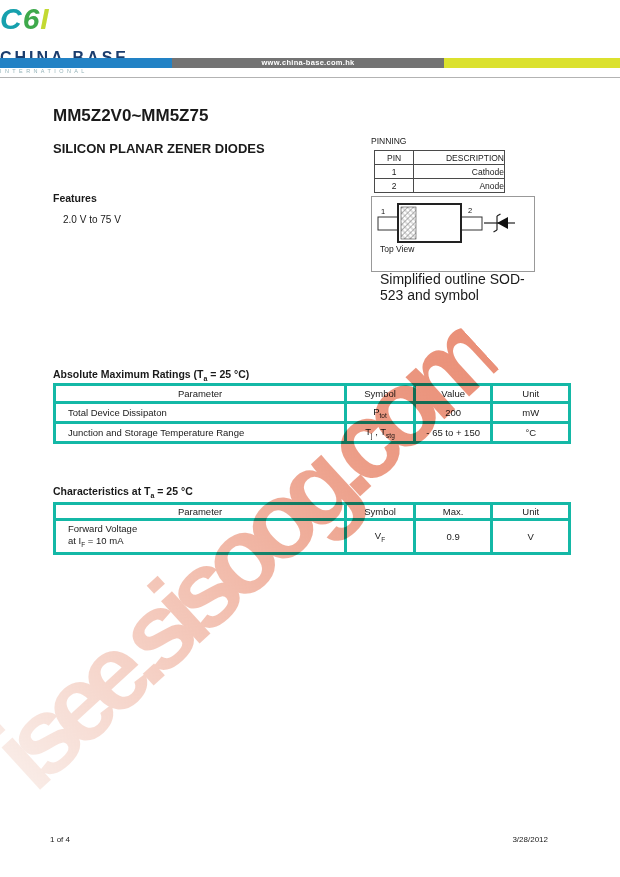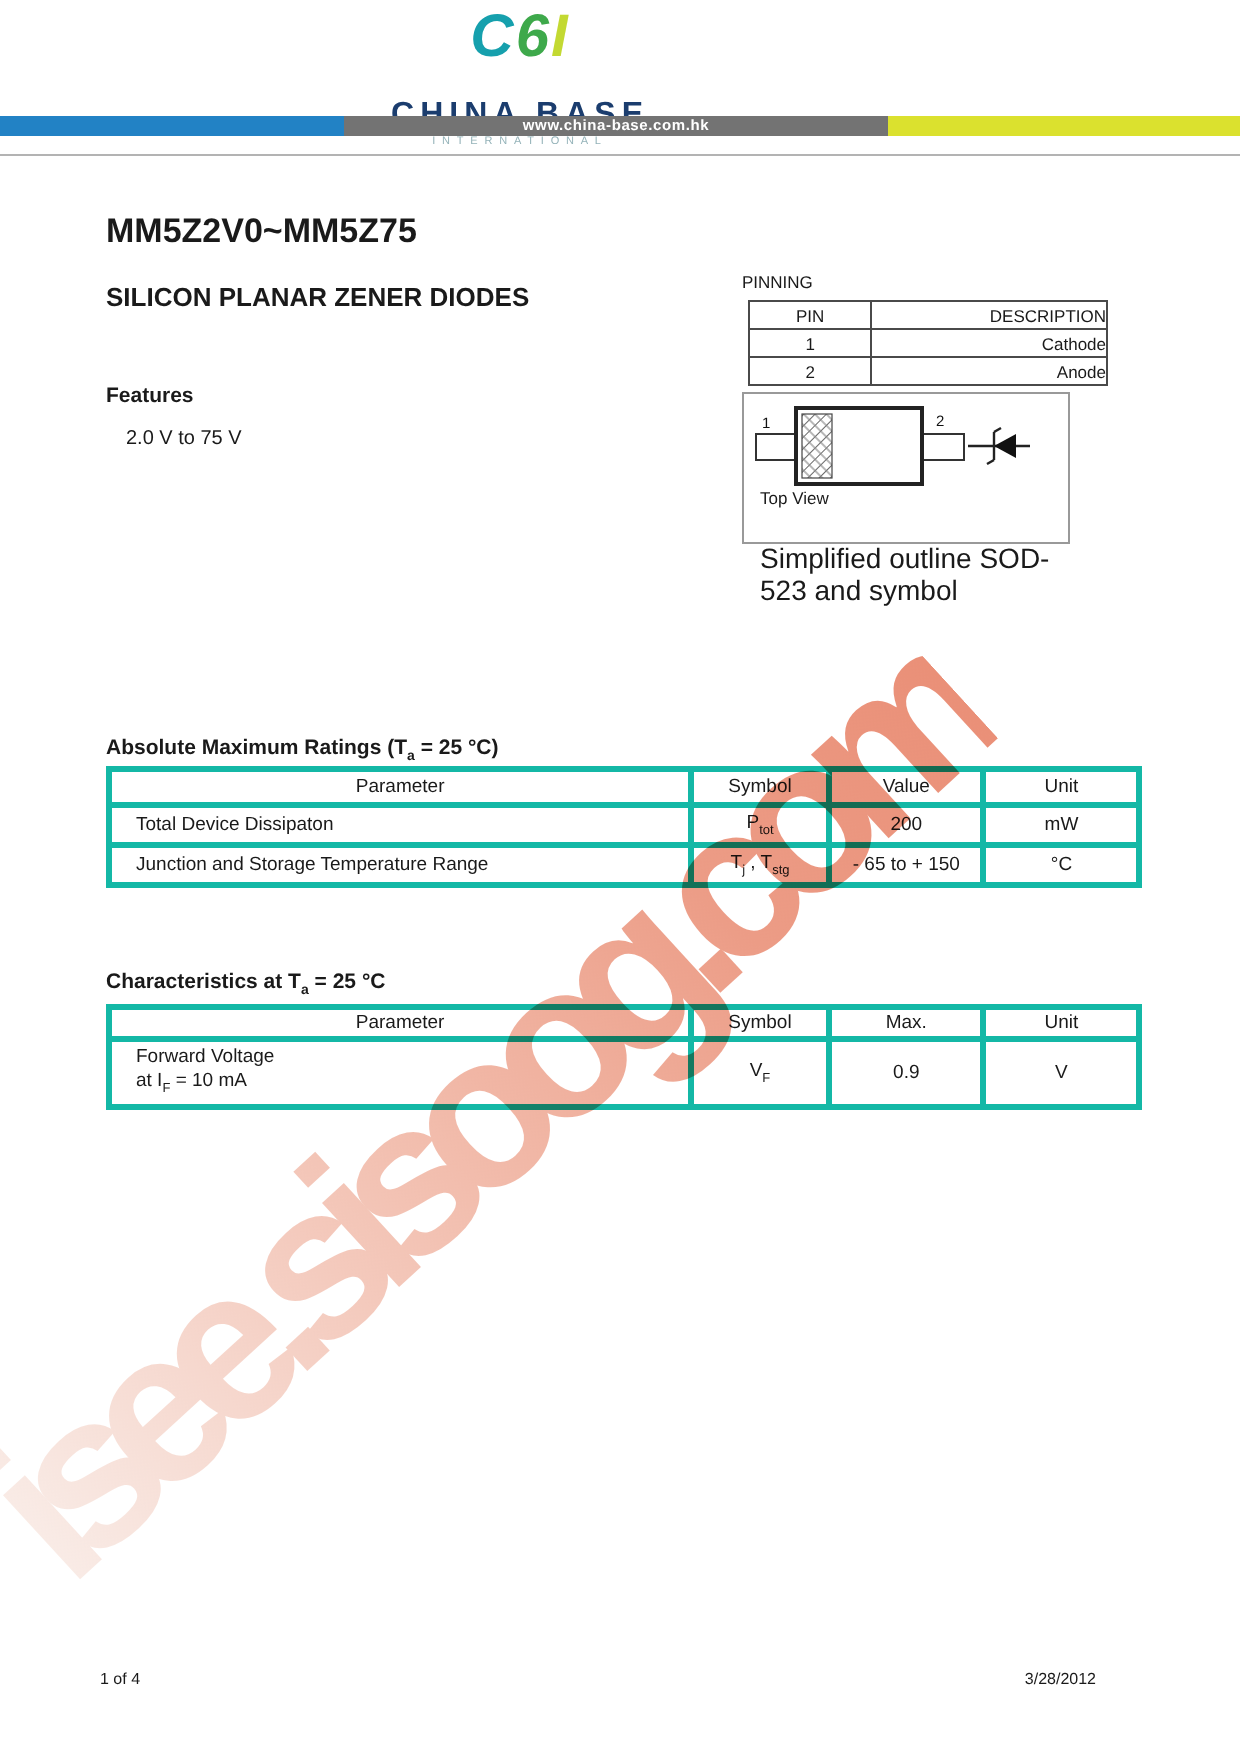--- a/index.html
+++ b/index.html
@@ -1,21 +1,21 @@
 <!DOCTYPE html>
 <html><head>
 <meta charset="utf-8">
 <style>
   * { margin:0; padding:0; box-sizing:border-box; }
   html,body { background:#fff; }
   body { font-family:"Liberation Sans", sans-serif; color:#1a1a1a; }
   .page { position:relative; width:620px; height:877px; background:#ffffff; overflow:hidden; }
 
   
-  .logo-wrap { position:absolute; left:0; top:4px; width:520px; text-align:center; }
+  .logo-wrap { position:absolute; left:0; top:4px; width:520px; text-align:left; }
   .logo-letters { font-size:30px; font-weight:800; line-height:30px; letter-spacing:1px; font-style:italic; }
   .logo-letters span { display:inline-block; }
   .logo-c { color:#16a0ad; }
   .logo-b { color:#3ea94b; }
   .logo-i { color:#c3d932; }
   .logo-name { margin-top:15px; font-size:16px; font-weight:bold; letter-spacing:3px; color:#1b3d6e; }
   .logo-sub { margin-top:1px; font-size:5.5px; letter-spacing:3.4px; color:#93b2b8; }
 
   .color-bar { position:absolute; left:0; top:58px; width:620px; height:10px; display:flex; }
   .bar-blue { width:172px; background:#2282c5; }
@@ -31,21 +31,21 @@
 
   
   .features { position:absolute; left:53px; top:192px; width:300px; }
   .features .f-head { font-size:10.5px; font-weight:bold; margin-bottom:7px; }
   .features .f-line { font-size:10px; line-height:17px; }
   .features .f-cont { padding-left:10px; }
 
   
   .pinning-label { position:absolute; left:371px; top:136px; font-size:8.5px; }
   table { border-collapse:collapse; }
-  .pin-table { position:absolute; left:374px; top:150px; width:180px; font-size:8.5px; }
+  .pin-table { position:absolute; left:374px; top:150px; width:131px; font-size:8.5px; }
   .pin-table th, .pin-table td { border:1px solid #4a4a4a; height:14px; font-weight:normal; padding:0; }
   .pin-table .c-pin { width:55px; text-align:center; }
   .pin-table .c-desc { width:106px; text-align:right; padding-left:8px; }
 
   .pkg-box { position:absolute; left:371px; top:196px; width:164px; height:76px; border:1px solid #999; background:#fff; }
   .pkg-box svg { position:absolute; left:0; top:0; }
   .pkg-cap1 { position:absolute; left:8px; top:47px; font-size:8.5px; }
   .pkg-cap2 { position:absolute; left:8px; top:74px; font-size:14px; }
 
   

